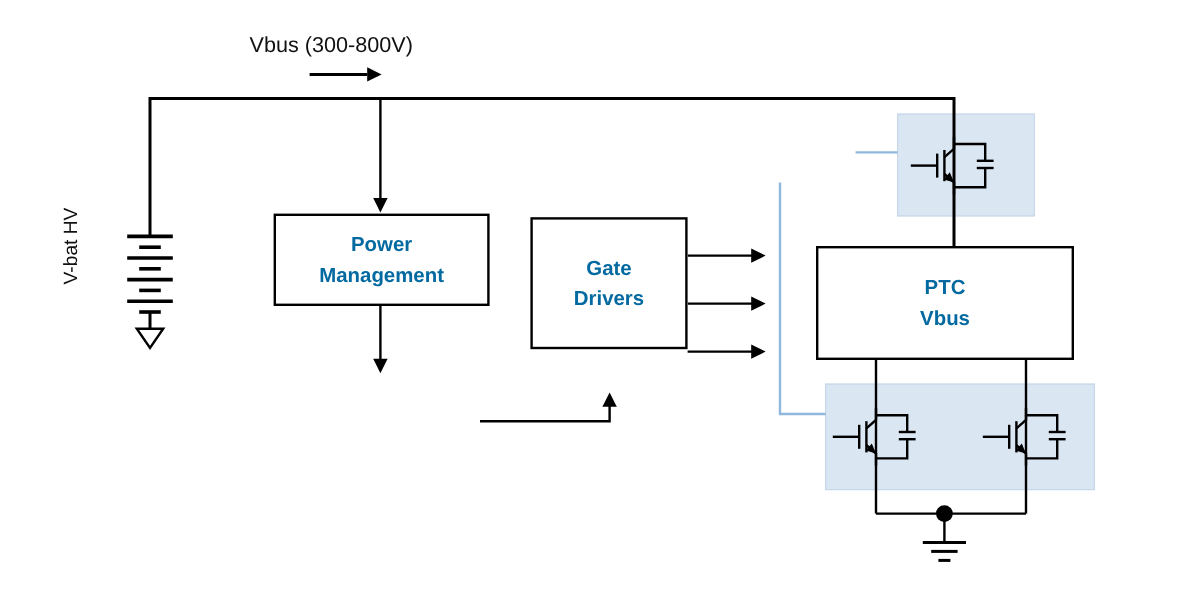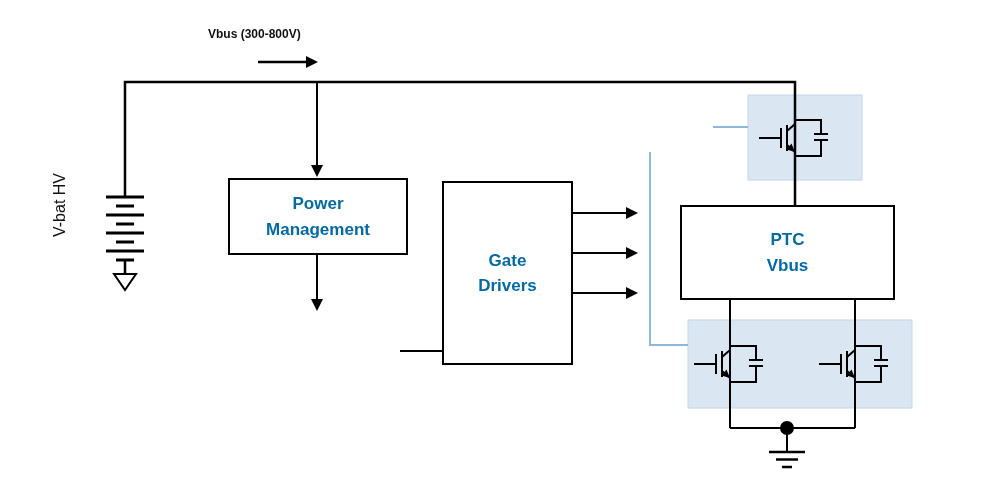--- a/index.html
+++ b/index.html
@@ -24,21 +24,21 @@
     align-items: center;
     justify-content: center;
     text-align: center;
     font-weight: bold;
     font-size: 17px;
     line-height: 1.5;
     color: #0369a1;
   }
 
   .lbl { position: absolute; color: #111111; white-space: nowrap; }
-  .vbus { left: 208px; top: 27px; font-size: 12px; font-weight: bold; }
+  .vbus { left: 208px; top: 27px; font-size: 18px; }
   .vbat {
     left: -8px; top: 196px; width: 136px;
     text-align: center; font-size: 16px; line-height: 18px;
     transform: rotate(-90deg);
     white-space: nowrap;
   }
 </style>
 </head>
 <body>
 
@@ -140,21 +140,21 @@
     <use href="#igbt" x="730" y="364"></use>
     <use href="#igbt" x="855" y="364"></use>
   </svg>
 
   <div class="block" style="left:228px; top:178px; width:180px; height:77px;">
     <div>Power</div>
     <div>Management</div>
   </div>
 
 
-  <div class="block" style="left:442px; top:181px; width:131px; height:184px;">
+  <div class="block" style="left:442px; top:181px; width:131px; height:110px;">
     <div>Gate</div>
     <div>Drivers</div>
   </div>
 
   <div class="block" style="left:680px; top:205px; width:215px; height:95px;">
     <div>PTC</div>
     <div>Vbus</div>
   </div>
 
   <div class="lbl vbus">Vbus (300-800V)</div>

